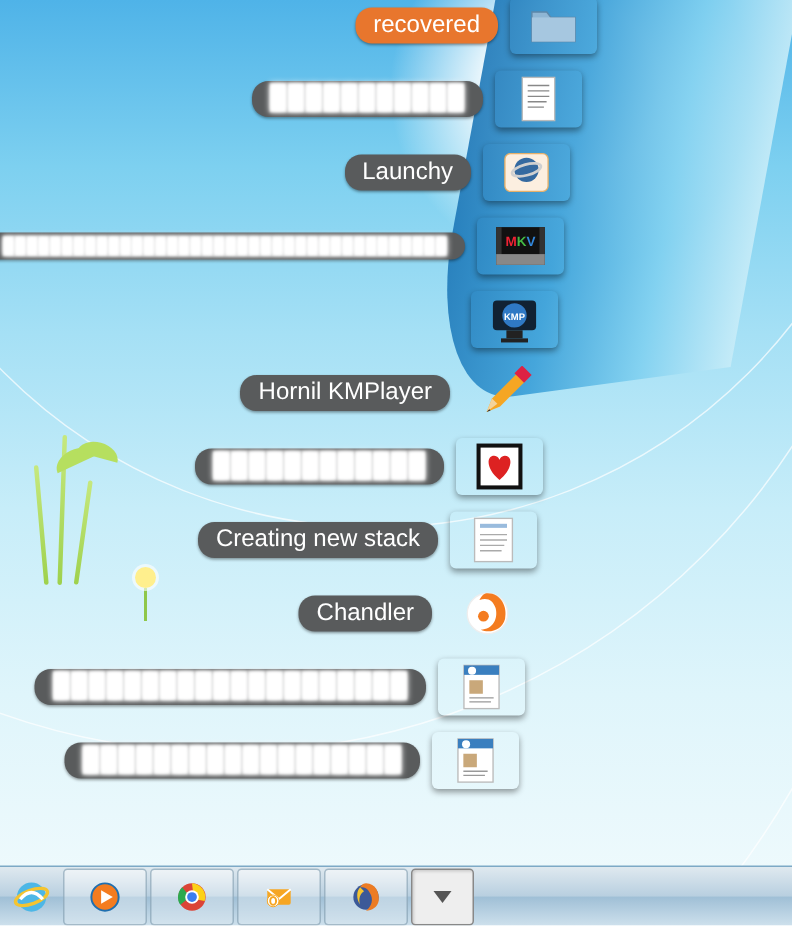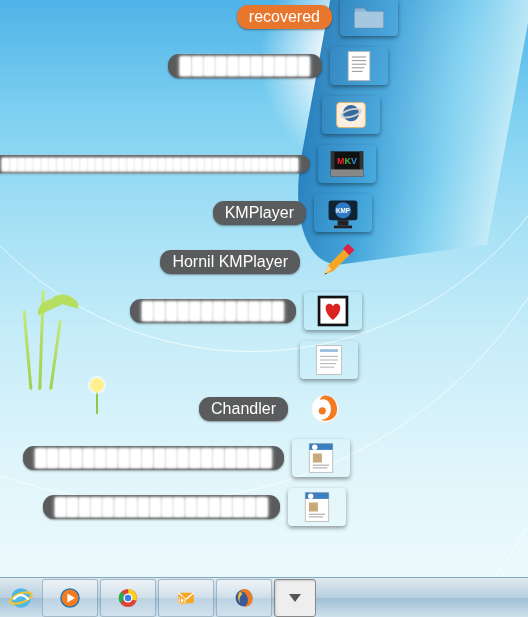--- a/index.html
+++ b/index.html
@@ -81,20 +81,21 @@
             <rect x="8" y="4" width="24" height="32" fill="#fff" stroke="#bbb"></rect>
             <line x1="12" y1="10" x2="28" y2="10" stroke="#888"></line>
             <line x1="12" y1="14" x2="28" y2="14" stroke="#888"></line>
             <line x1="12" y1="18" x2="28" y2="18" stroke="#888"></line>
             <line x1="12" y1="22" x2="26" y2="22" stroke="#888"></line>
             <line x1="12" y1="26" x2="24" y2="26" stroke="#888"></line>
           </svg>
         </div>
       </div>
       <div class="item" style="right: 148px; top: 96px;">
+        <div class="label">Launchy</div>
         <div class="icon">
           <svg viewBox="0 0 40 40">
             <rect x="4" y="6" width="32" height="28" rx="4" fill="#fcefe0" stroke="#e6b06a"></rect>
             <circle cx="20" cy="18" r="9" fill="#356aa0"></circle>
             <ellipse cx="20" cy="18" rx="11" ry="4" fill="none" stroke="#d0d0d0" stroke-width="2" transform="rotate(-15 20 18)"></ellipse>
           </svg>
         </div>
       </div>
       <div class="item" style="right: 152px; top: 145px;">
         <div class="label blur-lg">██████████████████████████████████████</div>
@@ -102,21 +103,20 @@
           <svg viewBox="0 0 40 40">
             <rect x="2" y="6" width="36" height="28" fill="#111"></rect>
             <rect x="2" y="6" width="4" height="28" fill="#333"></rect>
             <rect x="34" y="6" width="4" height="28" fill="#333"></rect>
             <text x="20" y="20" text-anchor="middle" font-size="10" font-weight="bold" fill="#fff" font-family="Arial"><tspan fill="#e23">M</tspan><tspan fill="#4b4">K</tspan><tspan fill="#38d">V</tspan></text>
             <rect x="2" y="26" width="36" height="8" fill="#888"></rect>
           </svg>
         </div>
       </div>
       <div class="item" style="right: 156px; top: 194px;">
-        <div class="label">KMPlayer</div>
         <div class="icon">
           <svg viewBox="0 0 40 40">
             <rect x="4" y="6" width="32" height="22" rx="3" fill="#123"></rect>
             <circle cx="20" cy="17" r="9" fill="#2f79c4"></circle>
             <text x="20" y="20" text-anchor="middle" font-size="7" fill="#fff" font-family="Arial" font-weight="bold">KMP</text>
             <rect x="14" y="28" width="12" height="6" fill="#222"></rect>
             <rect x="10" y="34" width="20" height="3" fill="#222"></rect>
           </svg>
         </div>
       </div>
@@ -135,20 +135,21 @@
         <div class="label blur">████████████</div>
         <div class="icon">
           <svg viewBox="0 0 40 40">
             <rect x="3" y="3" width="34" height="34" fill="#111"></rect>
             <rect x="6" y="6" width="28" height="28" fill="#fff"></rect>
             <path d="M20 30 C10 22 10 12 16 12 C19 12 20 15 20 15 C20 15 21 12 24 12 C30 12 30 22 20 30 Z" fill="#d22"></path>
           </svg>
         </div>
       </div>
       <div class="item" style="right: 170px; top: 341px;">
+        <div class="label">Creating new stack</div>
         <div class="icon">
           <svg viewBox="0 0 40 40">
             <rect x="6" y="4" width="28" height="32" fill="#fff" stroke="#bbb"></rect>
             <rect x="10" y="8" width="20" height="3" fill="#9bd"></rect>
             <line x1="10" y1="16" x2="30" y2="16" stroke="#aaa"></line>
             <line x1="10" y1="20" x2="30" y2="20" stroke="#aaa"></line>
             <line x1="10" y1="24" x2="28" y2="24" stroke="#aaa"></line>
             <line x1="10" y1="28" x2="26" y2="28" stroke="#aaa"></line>
           </svg>
         </div>

